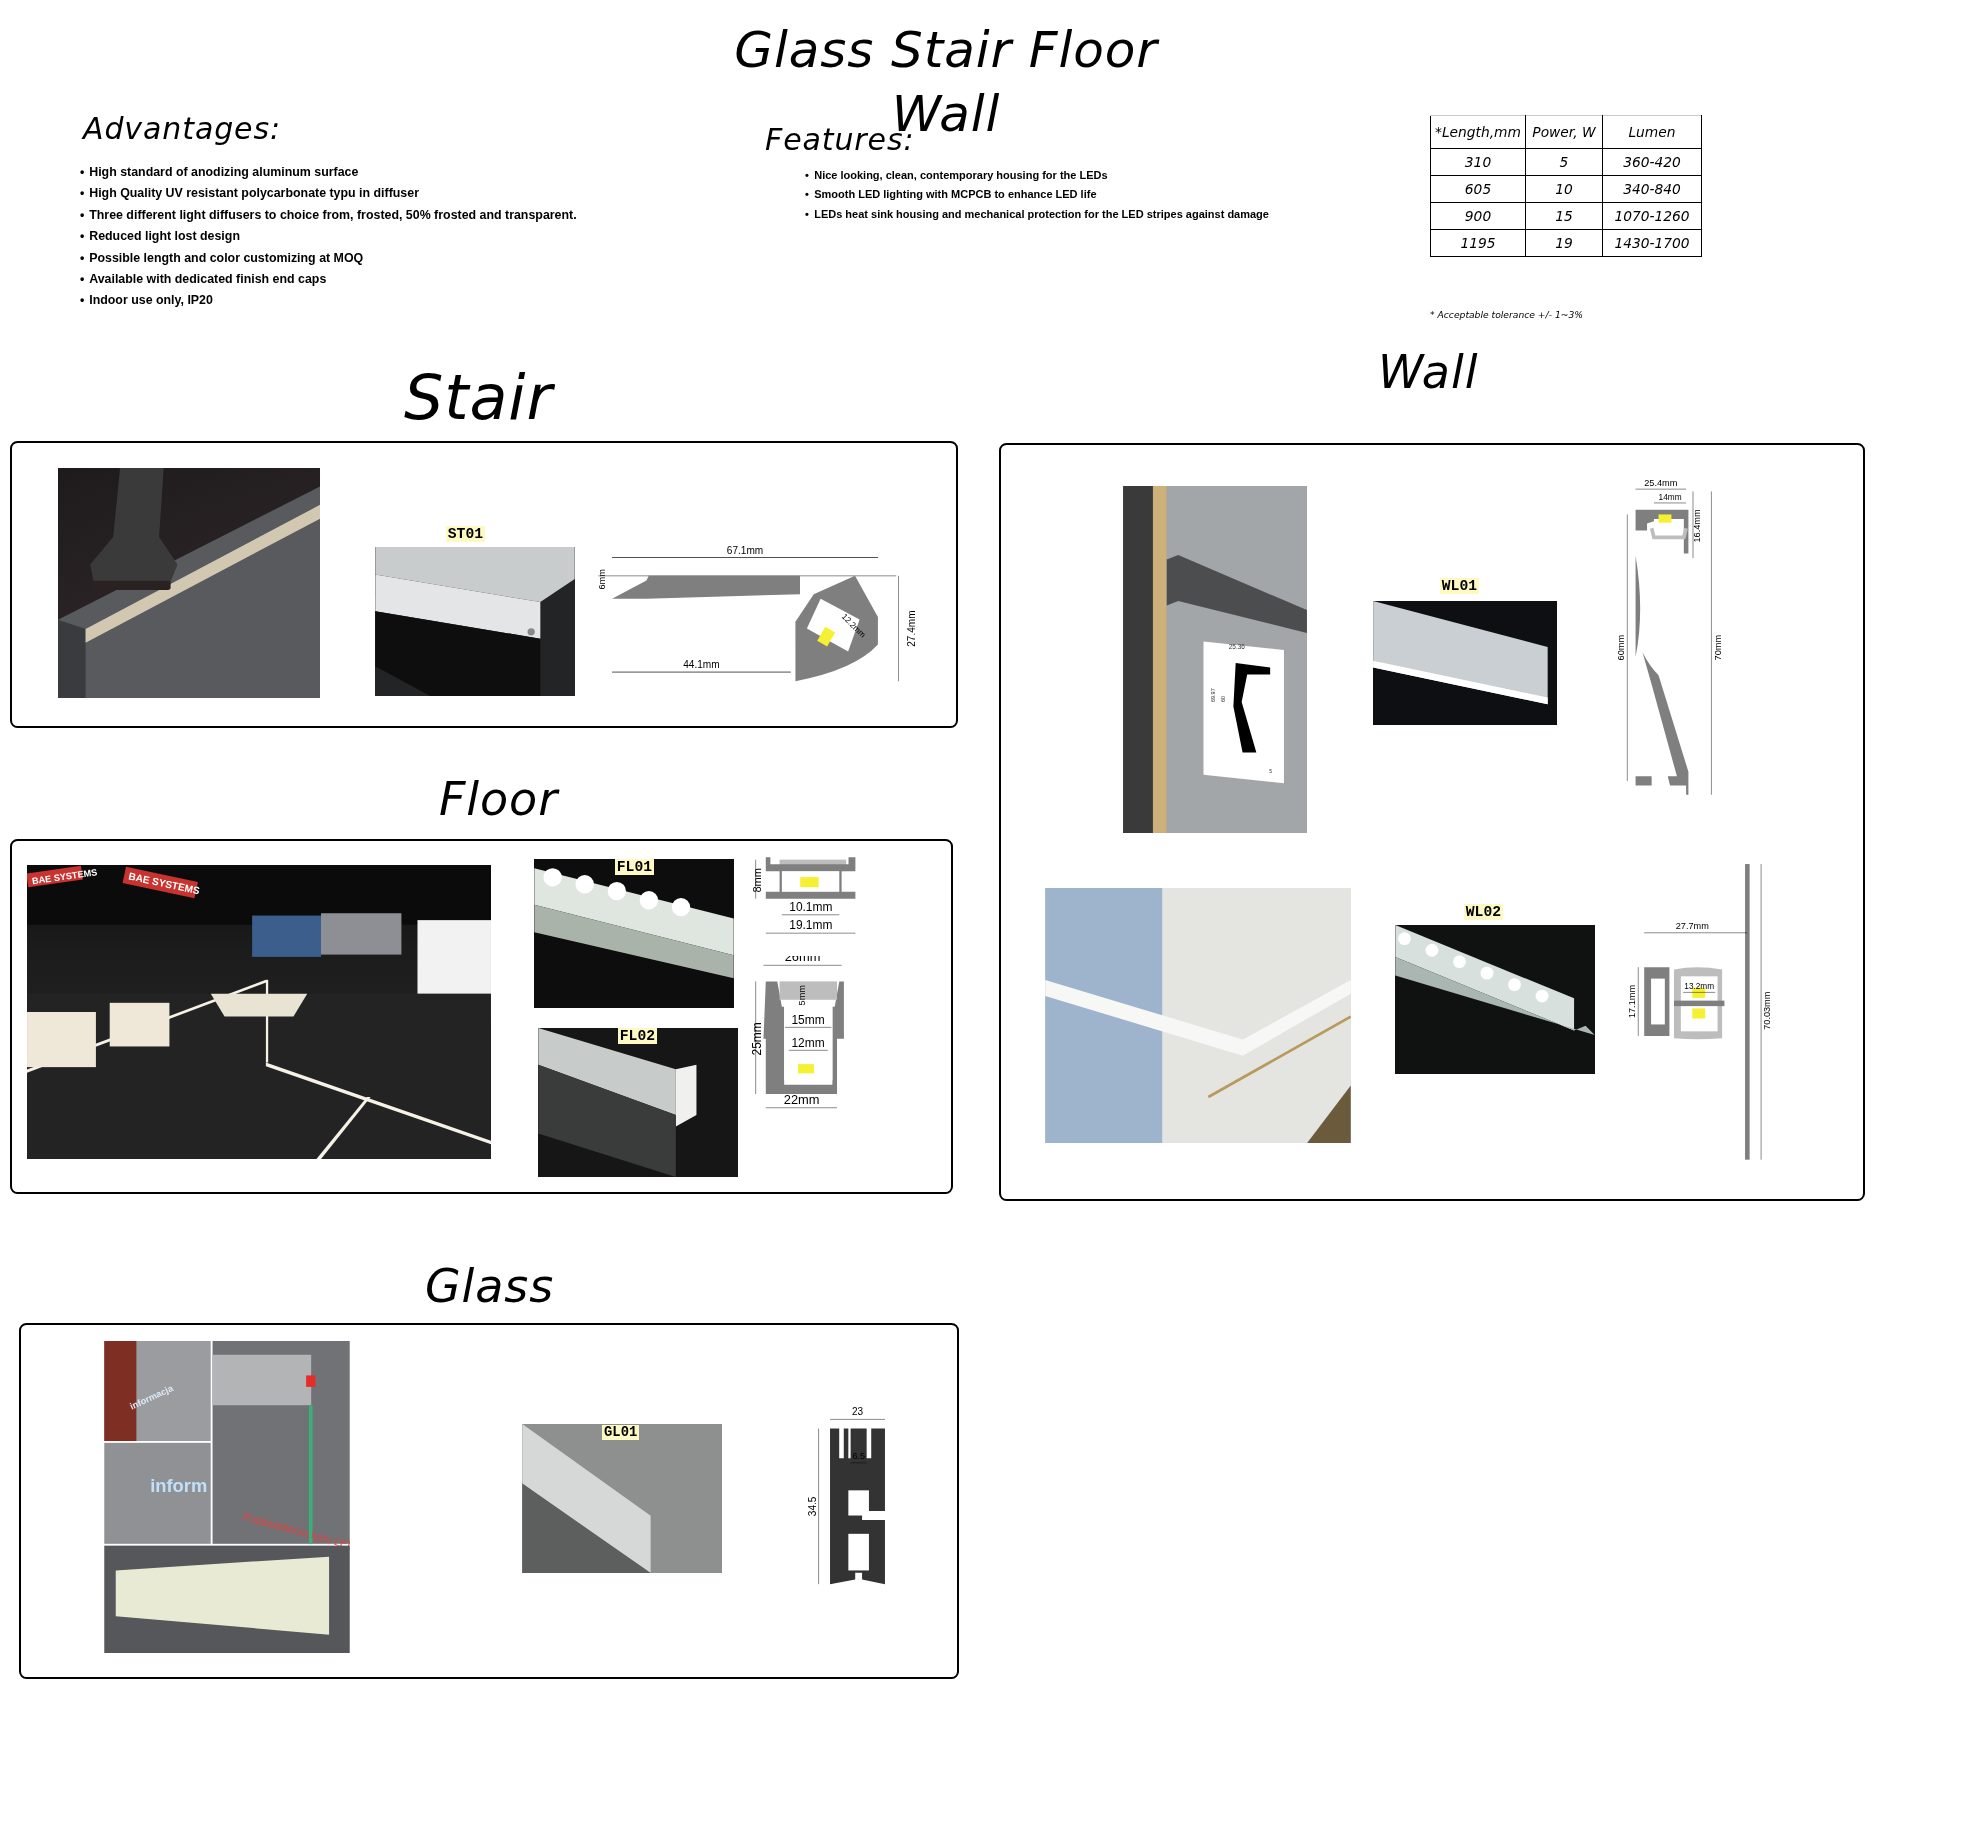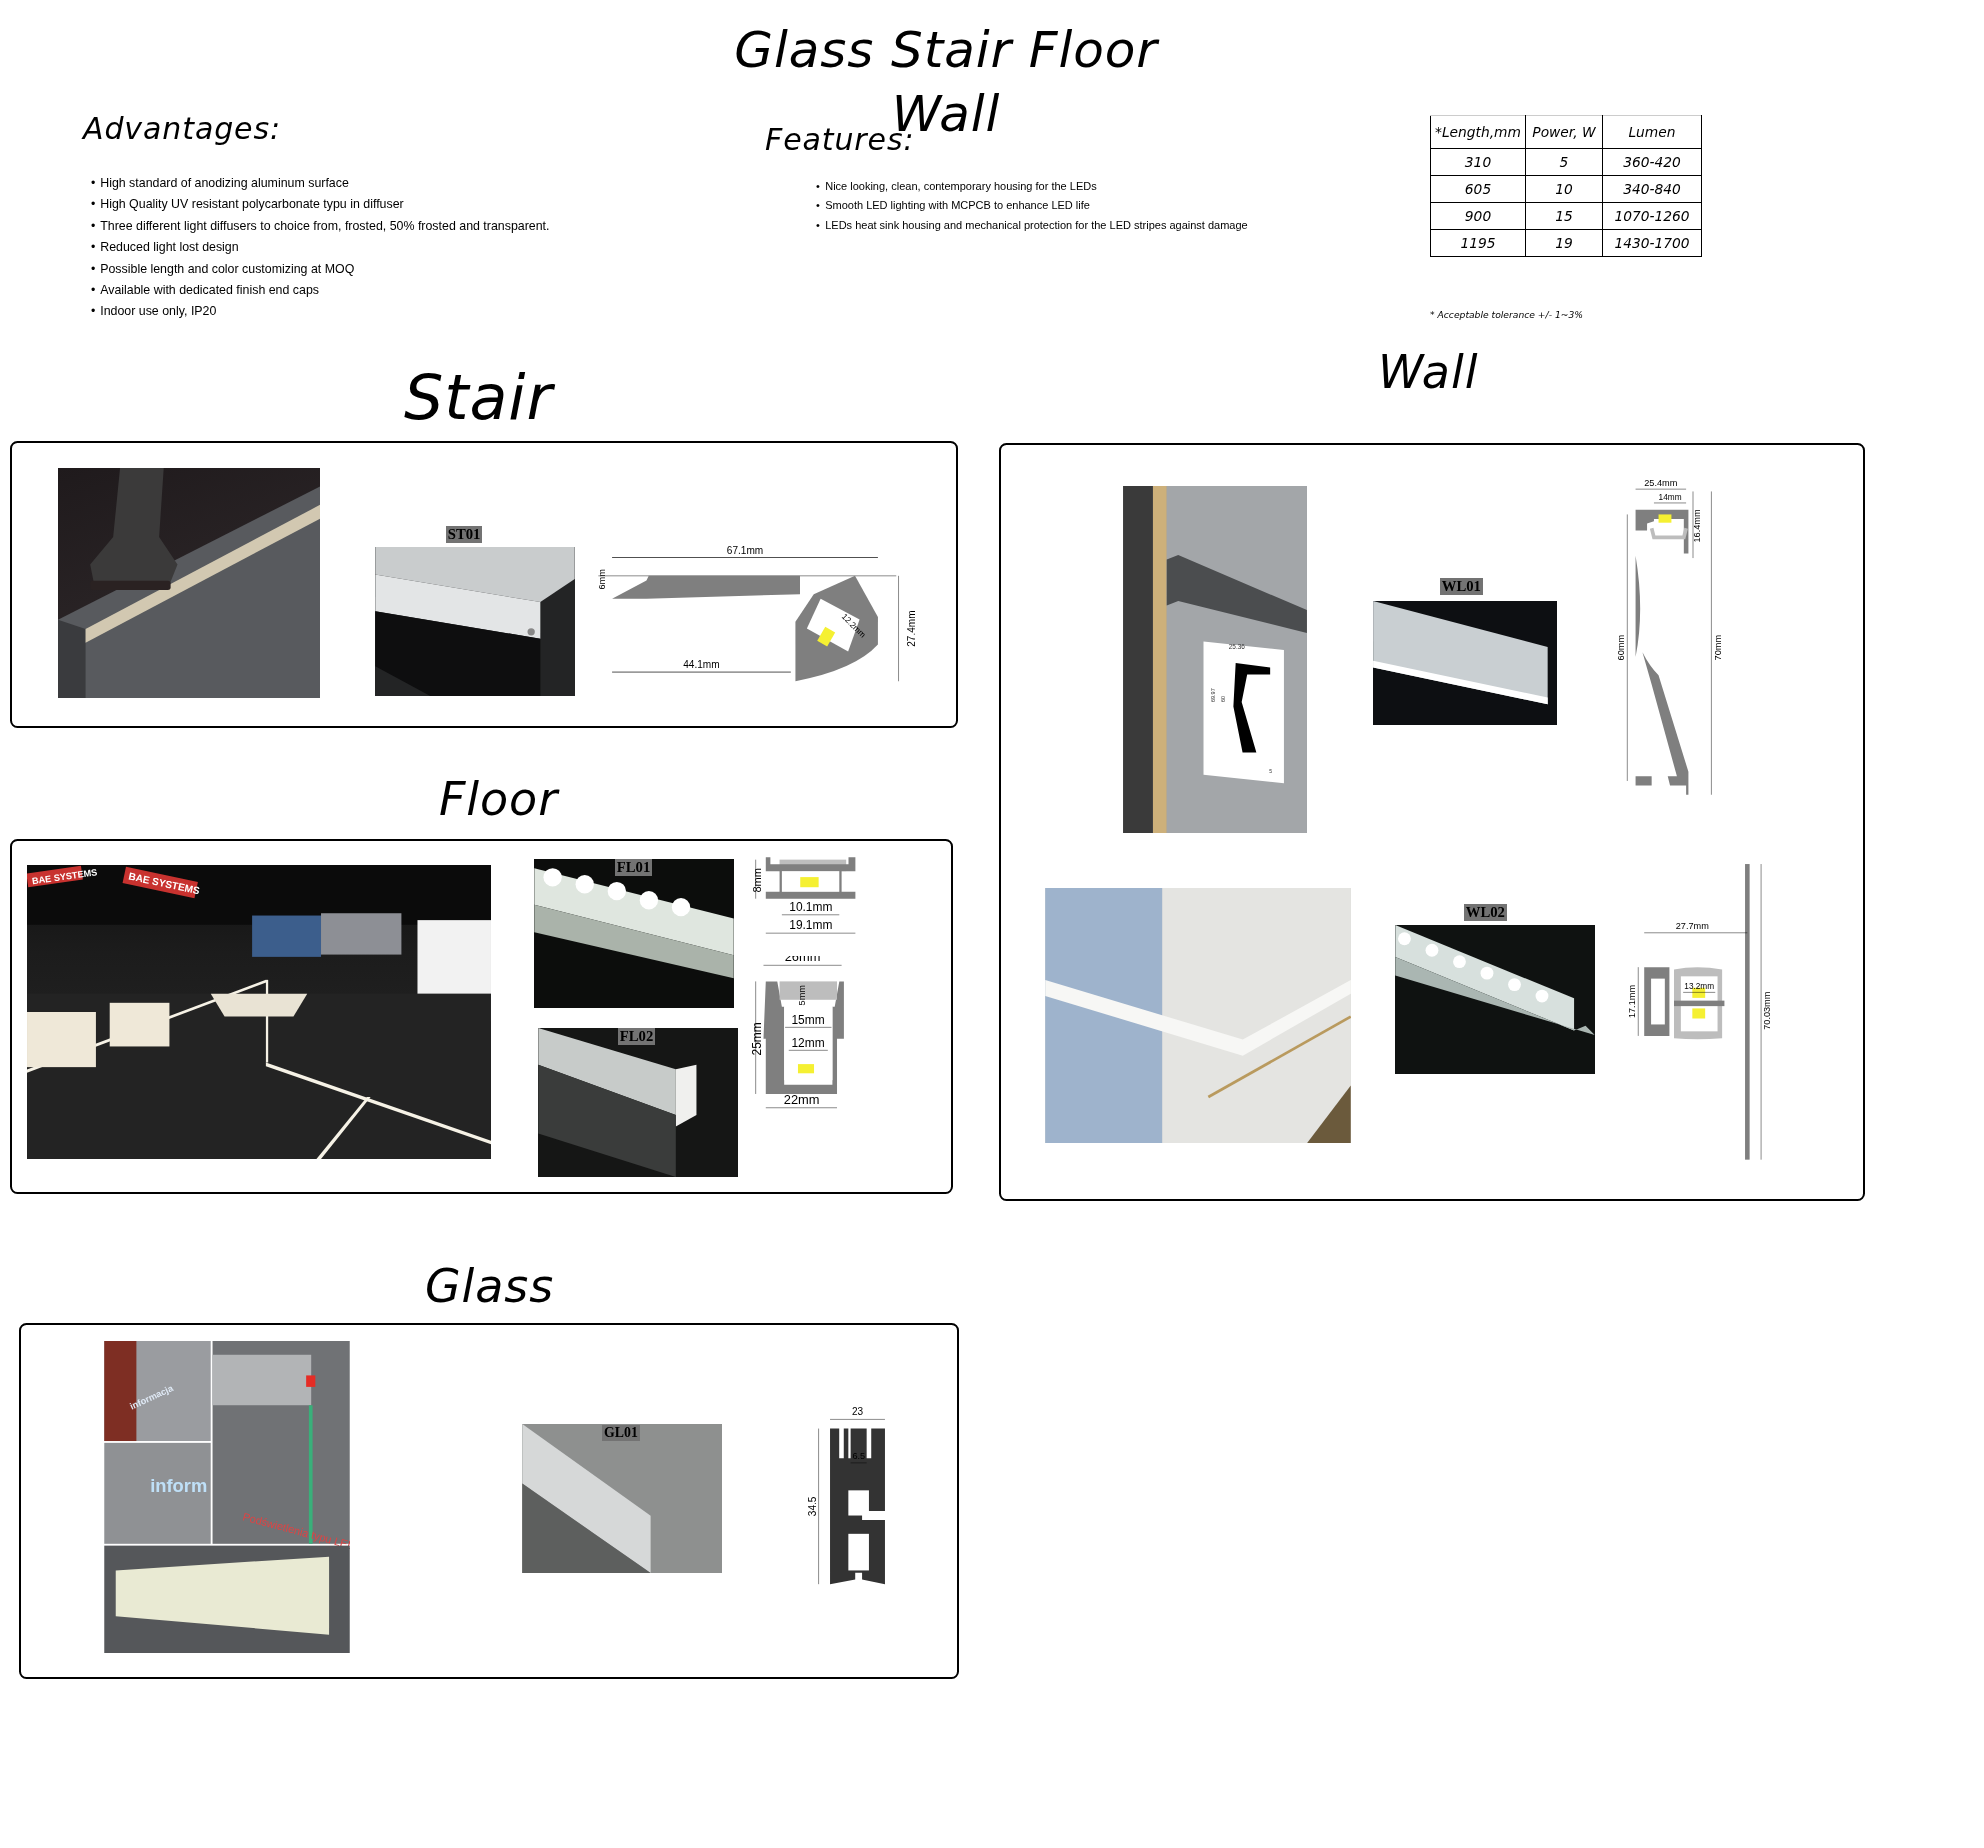--- a/index.html
+++ b/index.html
@@ -1,36 +1,36 @@
 <!DOCTYPE html>
 <html style="font-size:7.4px"><head>
 <meta charset="utf-8">
 <style>
   html,body{margin:0;padding:0;background:#fff;}
   body{width:1985px;height:1849px;position:relative;overflow:hidden;font-family:"Liberation Sans",sans-serif;color:#000;}
   .abs{position:absolute;}
   .script{font-family:"DejaVu Sans",sans-serif;font-style:oblique;letter-spacing:0.9px;}
   #main-title{left:698px;top:18.4px;width:496px;text-align:center;font-size:50px;line-height:64px;}
   .h2{font-size:30px;line-height:41px;}
-  .bullets{list-style:none;margin:12px;padding:0;font-family:"Liberation Sans",sans-serif;font-weight:normal;}
+  .bullets{list-style:none;margin:1px;padding:0;font-family:"Liberation Sans",sans-serif;font-weight:bold;}
   .bullets li{position:relative;padding-left:9.2px;}
   .bullets li::before{content:"•";position:absolute;left:0;}
   #adv-list{left:79px;top:161px;font-size:12.4px;}
   #adv-list li{height:21.4px;line-height:21.4px;}
   #feat-list{left:804px;top:165px;font-size:11px;}
   #feat-list li{height:19.3px;line-height:19.3px;}
   
   #spec-table{left:1430px;top:115px;border-collapse:collapse;font-family:"DejaVu Sans",sans-serif;font-style:oblique;font-size:13.8px;}
   #spec-table td,#spec-table th{border:1.4px solid #000;text-align:center;font-weight:normal;padding:0 1px;height:26px;}
   #spec-table th{height:32px;border-top:0.9px solid #ccc;}
   #spec-table .c1{width:92px;} #spec-table .c2{width:74px;} #spec-table .c3{width:96px;}
   #tolerance{left:1430px;top:269px;font-family:"DejaVu Sans",sans-serif;font-style:oblique;font-size:9.2px;margin-top:40px;}
   .box{border:2.3px solid #000;border-radius:7.4px;background:#fff;box-sizing:border-box;}
   .photo{overflow:hidden;}
-  .label{font-weight:bold;font-family:Liberation Serif, serif;background:#737373;padding:0 1.8px;}
+  .label{font-weight:bold;font-family:Liberation Mono, monospace;background:#fef9c3;padding:0 1.8px;}
   svg text{font-family:"Liberation Sans",sans-serif;}
 </style>
 </head>
 <body>
 
 <div id="main-title" class="abs script">Glass Stair Floor Wall</div>
 
 <div class="abs script h2" style="left:83px;top:108px;">Advantages:</div>
 <ul id="adv-list" class="abs bullets">
   <li>High standard of anodizing aluminum surface</li>

